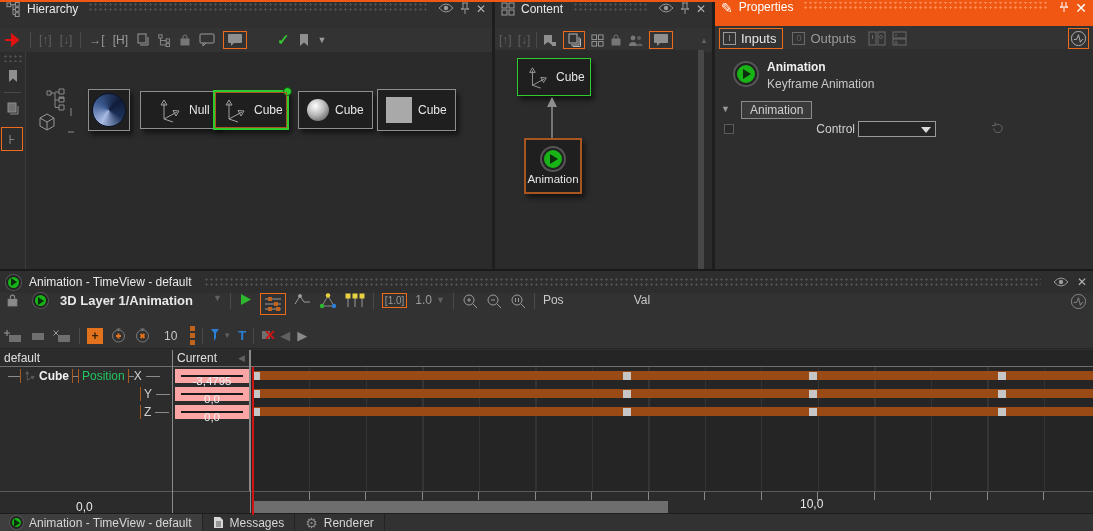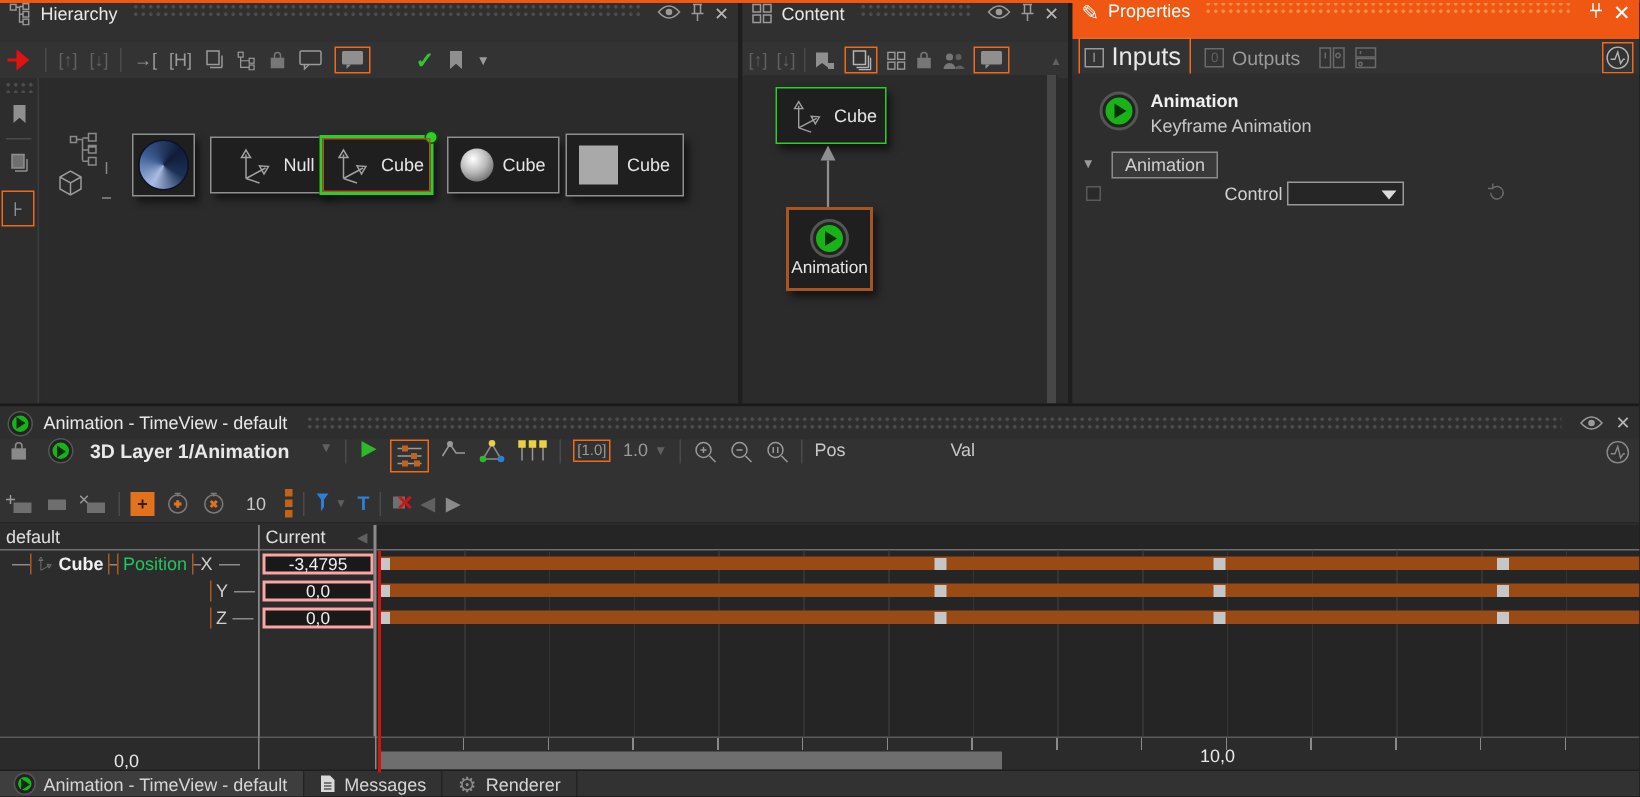--- a/index.html
+++ b/index.html
@@ -46,21 +46,21 @@
   .track-area { position:absolute; left:0; top:79px; width:1093px; height:141px; background:#252525; }
   .names-col { position:absolute; left:0; top:0; width:172px; height:141px; background:#2c2c2c; }
   .cur-col { position:absolute; left:172px; top:0; width:78px; height:141px; background:#2c2c2c; border-left:1px solid #8a8a8a; border-right:1px solid #8a8a8a; }
   .tl-col { position:absolute; left:251px; top:0; width:842px; height:141px; background:#252525;
     }
   .tl-grid { position:absolute; left:2px; top:17px; right:0; bottom:0;
     background:repeating-linear-gradient(90deg,#343434 0 1px,transparent 1px 56.5px); }
   .trk-head { height:17px; display:flex; align-items:center; padding:0 4px; border-bottom:1px solid #6f6f6f; color:#e0e0e0; }
   .chan-row { position:relative; height:18px; display:flex; align-items:center; }
   .valbox { position:absolute; left:2px; top:2px; width:74px; height:14px; background:#191919;
-    border:2px solid #fca5a5; color:#f0f0f0; text-align:center; line-height:13px; font-size:11.5px; }
+    border:6px solid #fca5a5; color:#f0f0f0; text-align:center; line-height:13px; font-size:11.5px; }
   .kf-lane { position:absolute; left:0; width:842px; height:18px; }
   .kf-bar { position:absolute; left:2px; right:0; top:4px; height:9px; background:#9a4a14; }
   .kf { position:absolute; top:5px; width:8px; height:8px; margin-left:-4px; background:#c6c6c6; }
   .playhead { position:absolute; left:252px; top:96px; width:2px; height:148px; background:#d01414; z-index:4; }
   .ruler { position:absolute; left:0; top:220px; width:1093px; height:24px; background:#2b2b2b; border-top:1px solid #5a5a5a; }
   .ruler-ticks { position:absolute; left:252px; top:0; right:0; height:8px;
     background:repeating-linear-gradient(90deg,#8a8a8a 0 1px,transparent 1px 56.5px); }
   .scroll-thumb { position:absolute; left:254px; top:9px; width:414px; height:15px; background:#6e6e6e; }
   .colline { position:absolute; width:1px; background:#8a8a8a; }
 
@@ -338,21 +338,21 @@
       <span class="icon">
         <svg width="10" height="13" viewBox="0 0 10 13" stroke="#ffffff" fill="none">
             <path d="M2 1 h6 M3 1 v6 h-2 l8 0 h-2 v-6 M5 7 v5"></path>
           </svg>
       </span>
       <span class="icon" style="color:#fff;font-size:14px;">✕</span>
     </div>
     <div class="toolbar" style="gap:6px;">
       <span class="obox" style="gap:5px; padding:2px 6px 2px 3px;">
         <span class="icon" style="border:1px solid #9a9a9a; width:13px; height:13px; font-size:9px;">I</span>
-        <span style="color:#e8e8e8; font-size:17px;">Inputs</span>
+        <span style="color:#e8e8e8; font-size:13px;">Inputs</span>
       </span>
       <span style="display:inline-flex; gap:5px; align-items:center; padding:2px 6px 2px 3px;">
         <span class="icon dim" style="border:1px solid #6a6a6a; width:13px; height:13px; font-size:9px;">0</span>
         <span style="color:#9a9a9a; font-size:13px;">Outputs</span>
       </span>
       <span class="icon dim">
         <svg width="18" height="15" viewBox="0 0 18 15" fill="none" stroke="#6a6a6a">
             <rect x="1" y="1" width="7" height="13"></rect>
             <rect x="10" y="1" width="7" height="13"></rect>
             <path d="M4.5 4 v4 M13 4.5 a1.5 1.5 0 1 0 0.01 0"></path>

